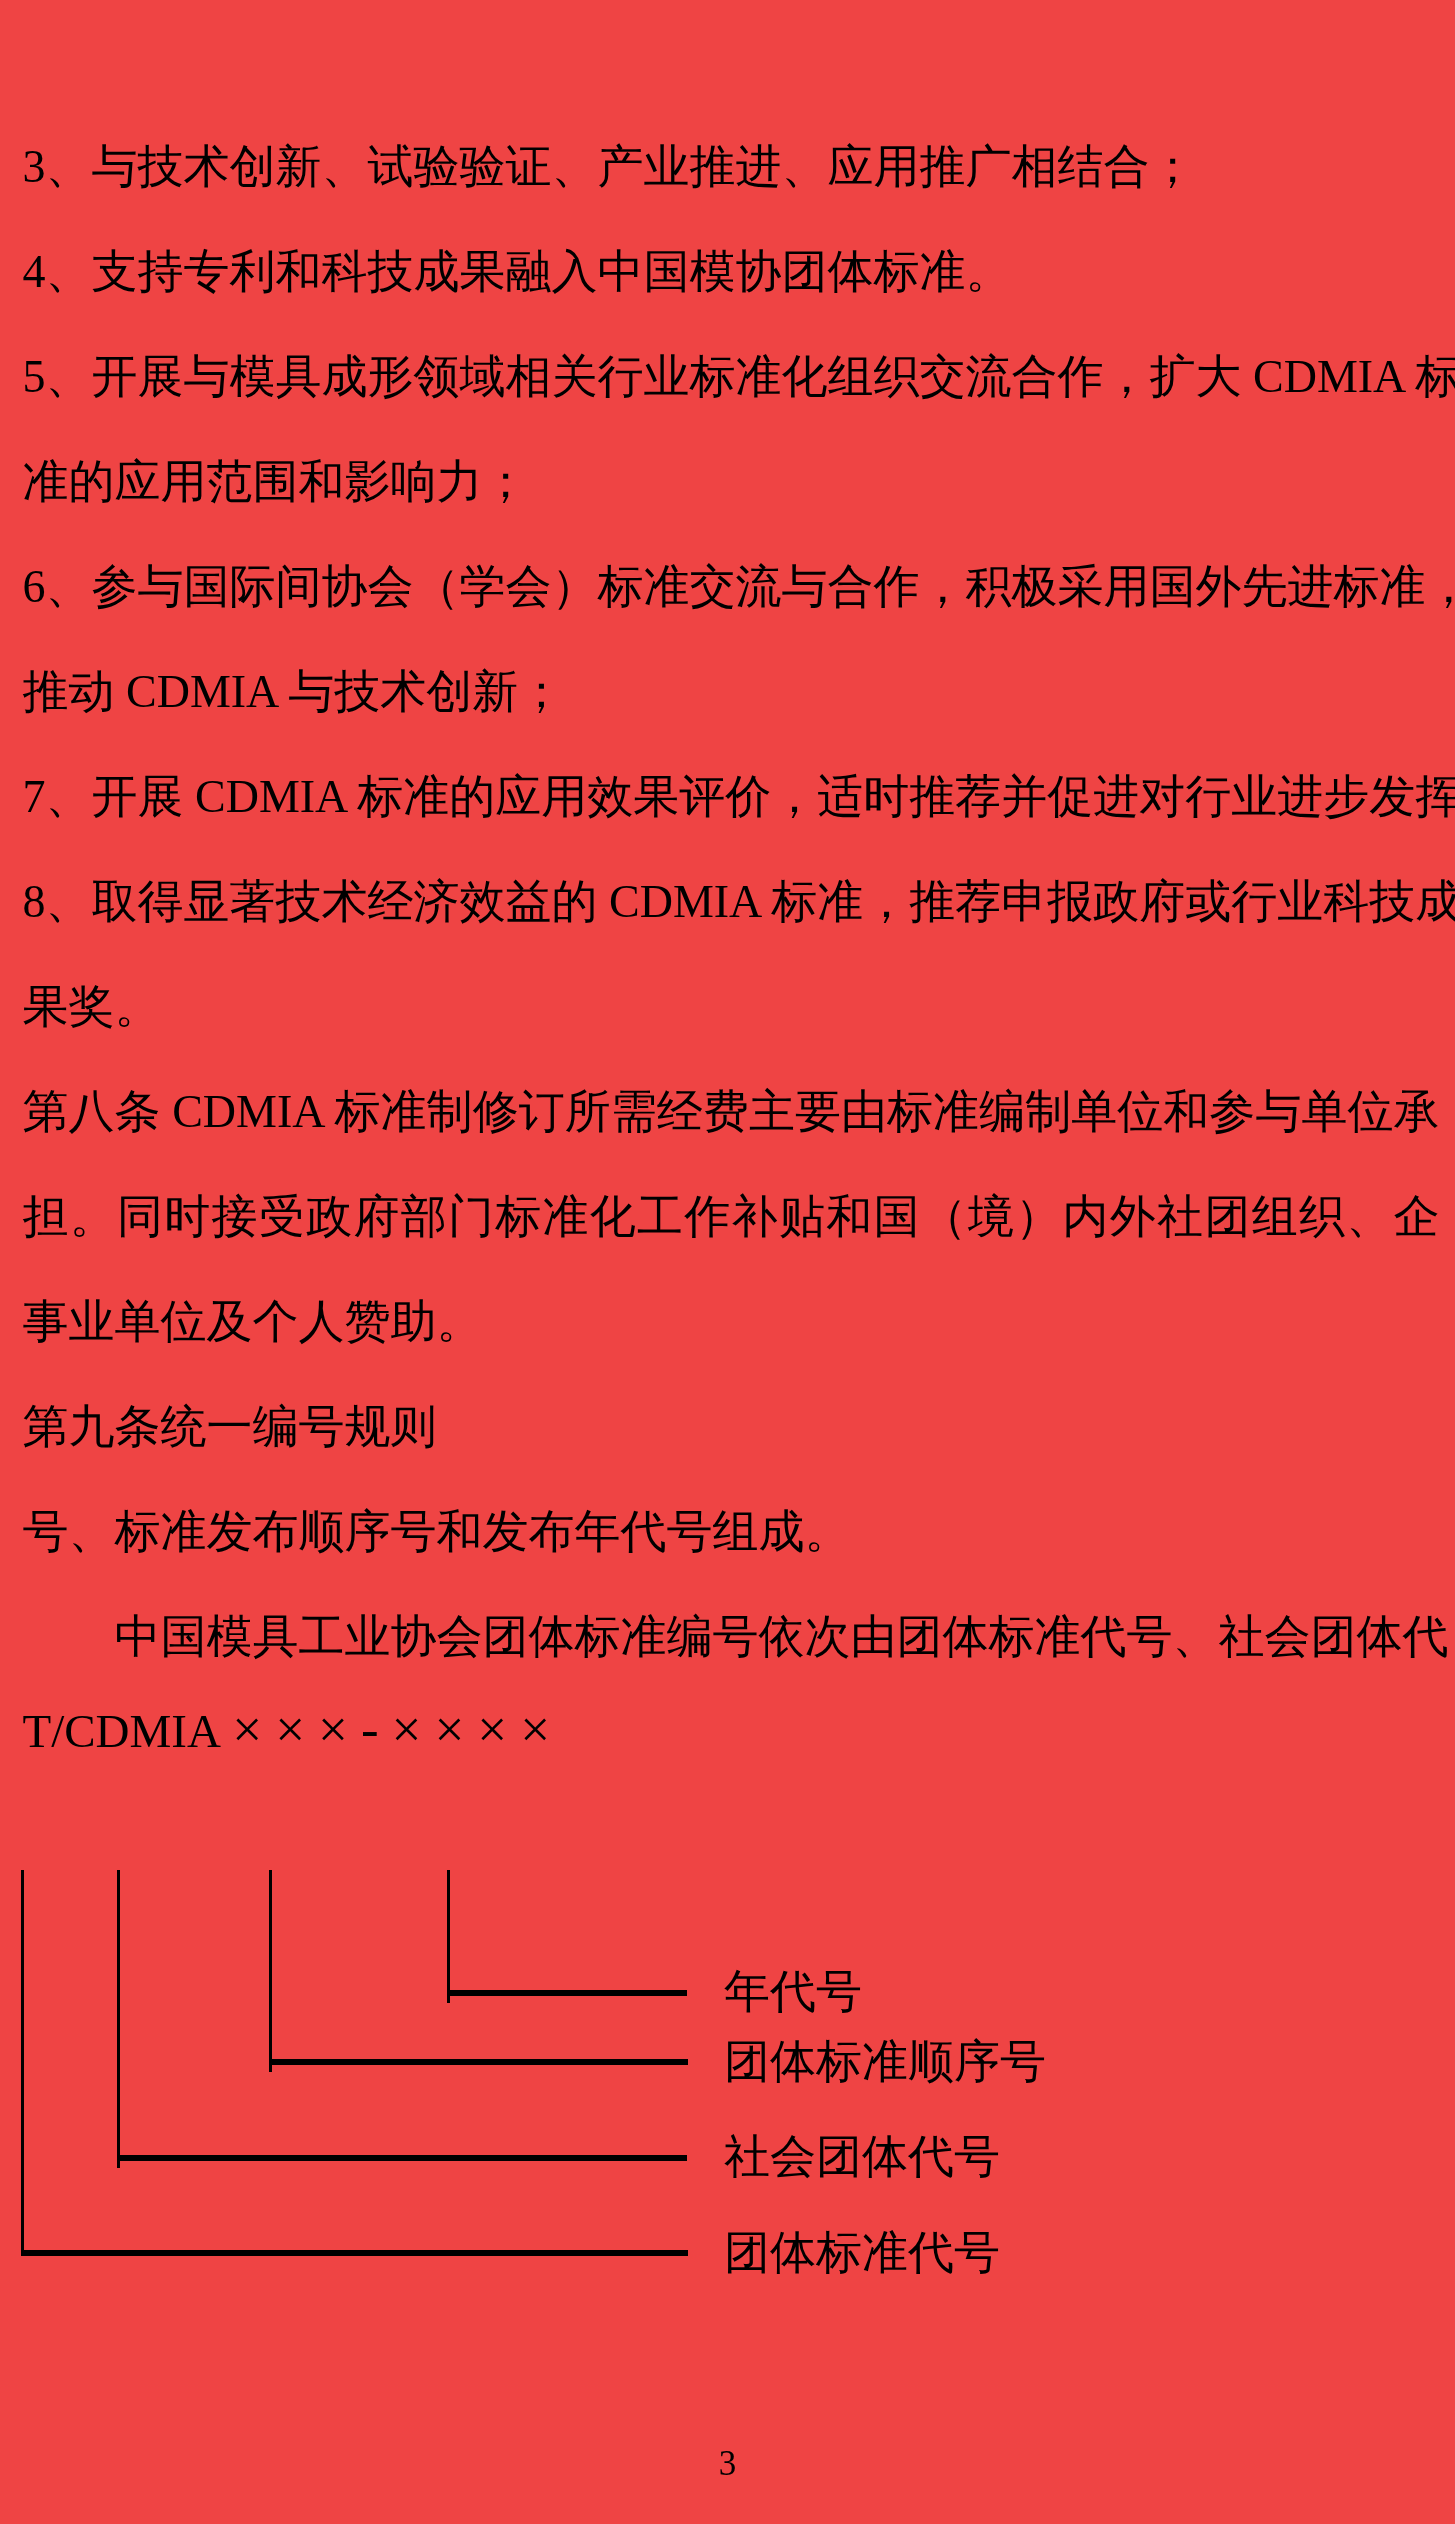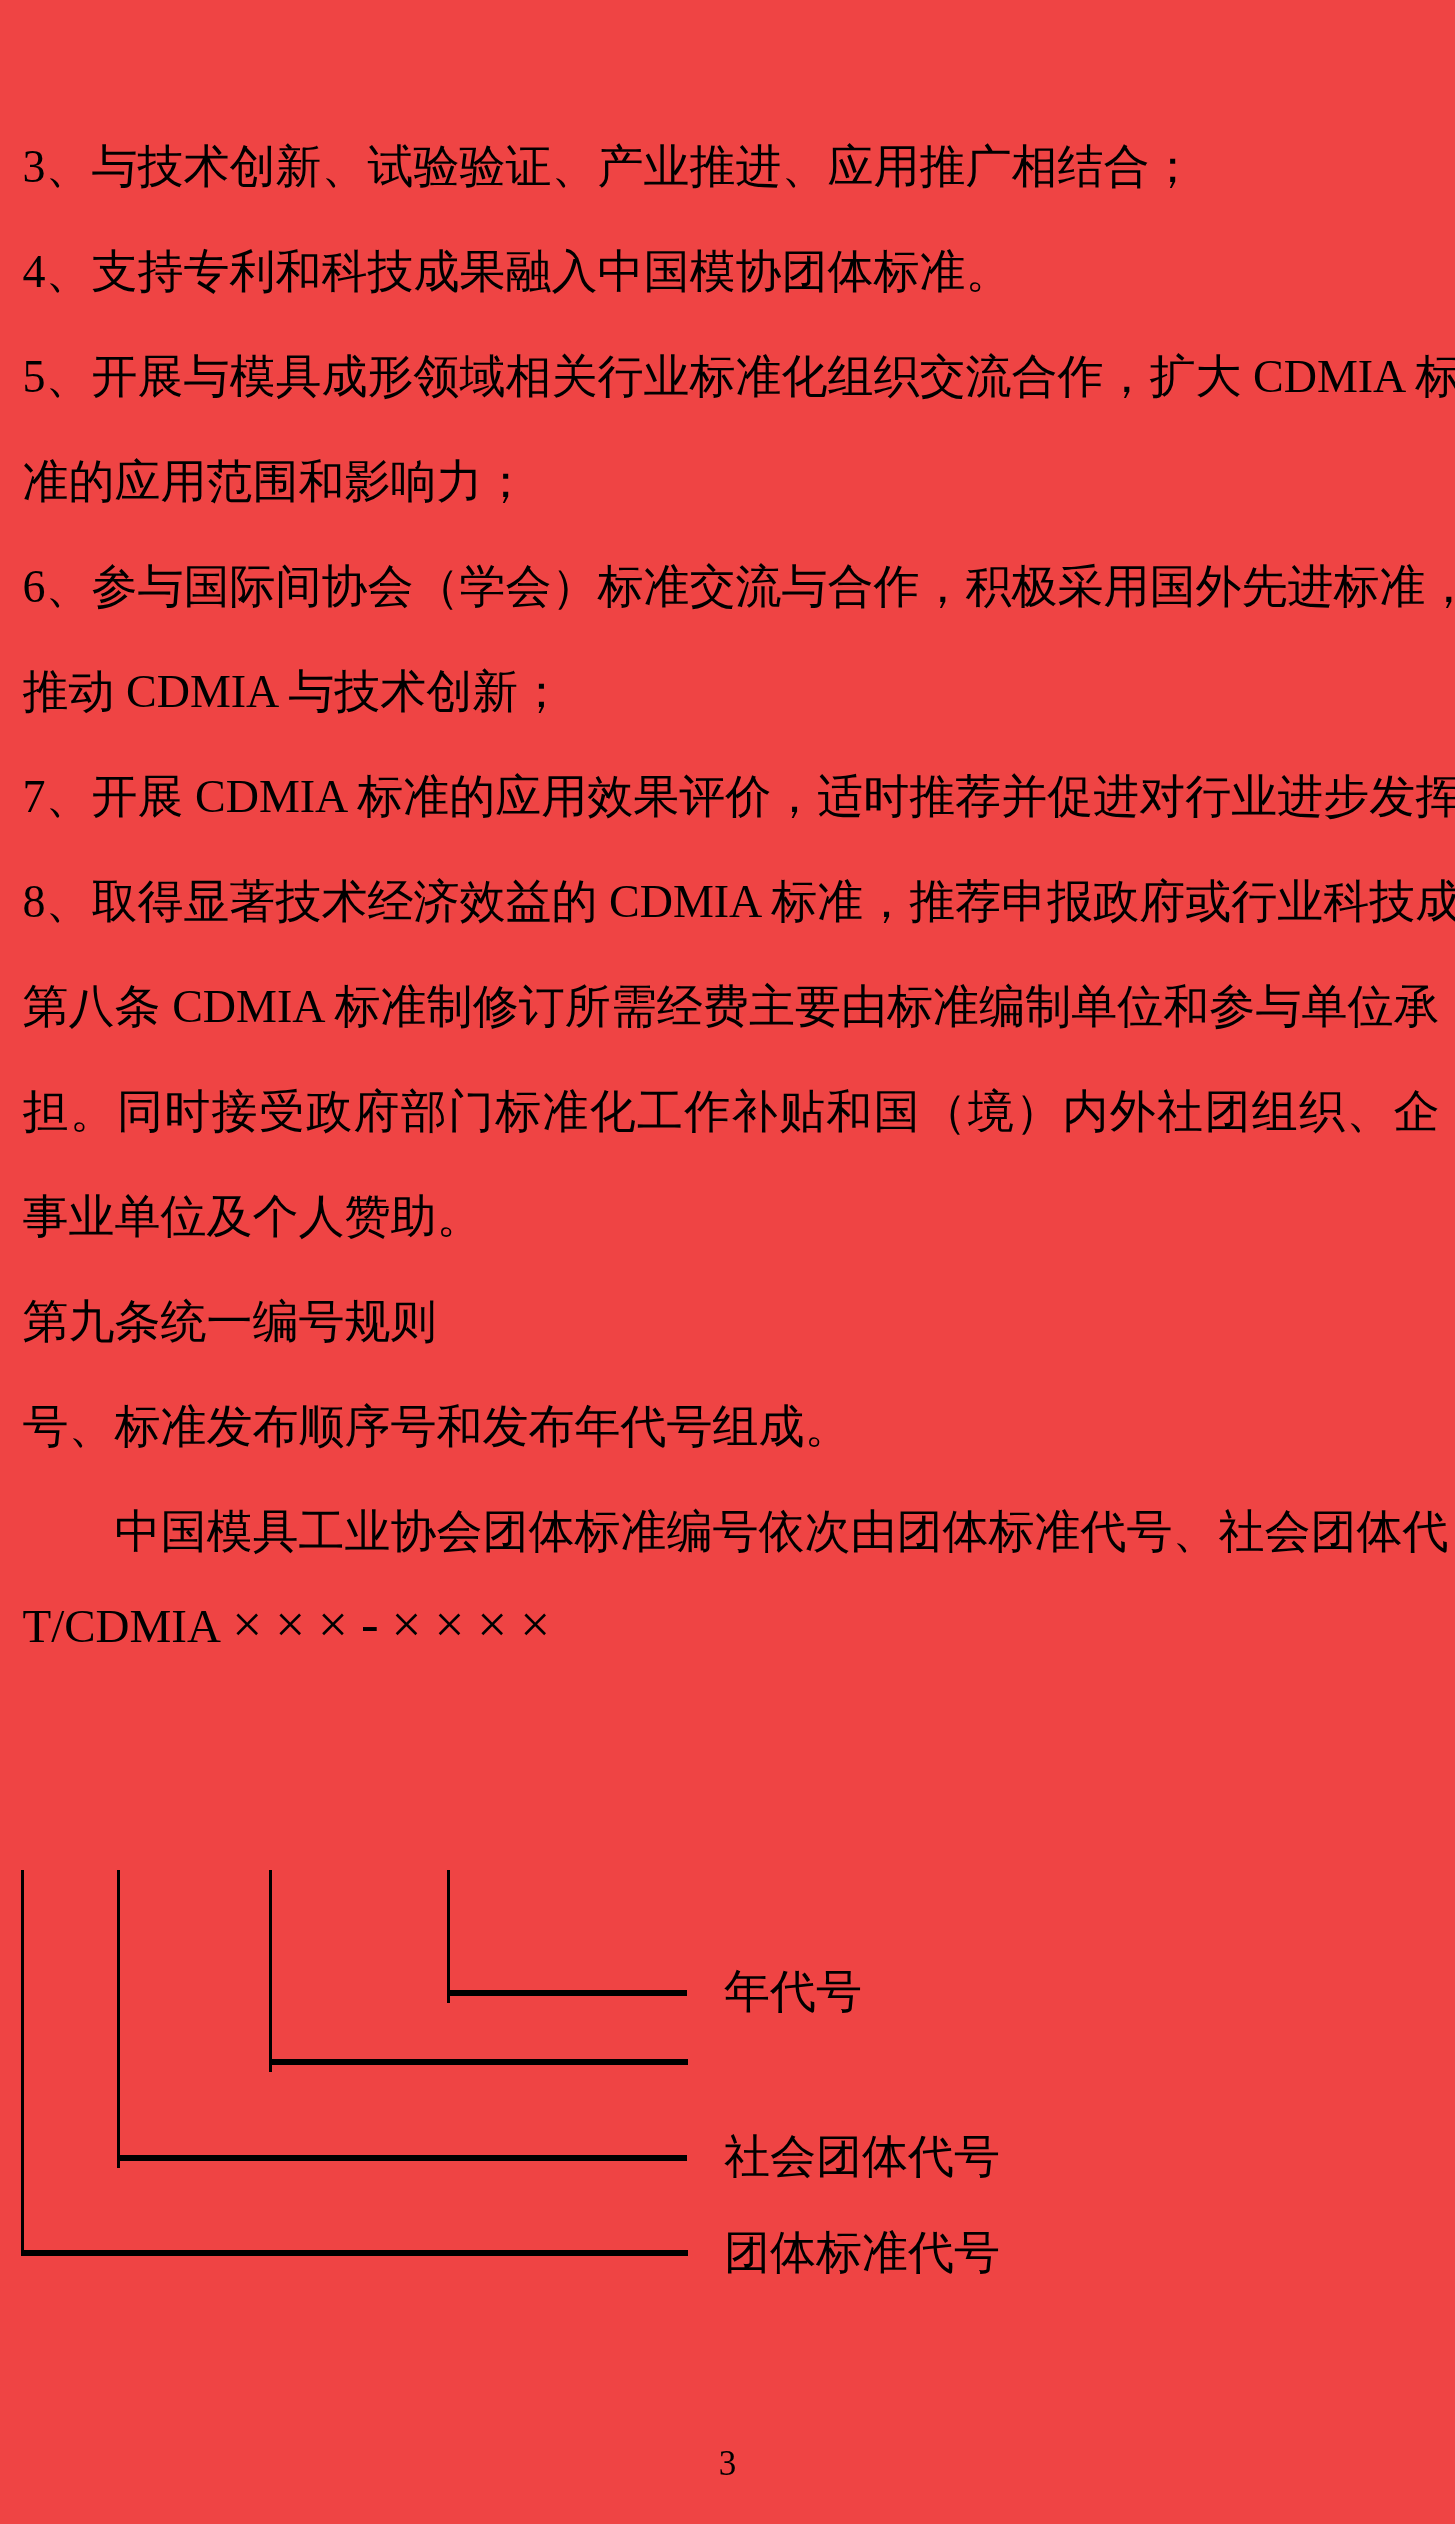--- a/index.html
+++ b/index.html
@@ -100,39 +100,41 @@
 
   <div class="textblock">
     <div class="line"><span>3、与技术创新、试验验证、产业推进、应用推广相结合；</span></div>
     <div class="line"><span>4、支持专利和科技成果融入中国模协团体标准。</span></div>
     <div class="line justify"><span>5、开展与模具成形领域相关行业标准化组织交流合作，扩大 CDMIA 标</span></div>
     <div class="line"><span>准的应用范围和影响力；</span></div>
     <div class="line justify"><span>6、参与国际间协会（学会）标准交流与合作，积极采用国外先进标准，</span></div>
     <div class="line"><span>推动 CDMIA 与技术创新；</span></div>
     <div class="line justify"><span>7、开展 CDMIA 标准的应用效果评价，适时推荐并促进对行业进步发挥</span></div>
     <div class="line justify"><span>8、取得显著技术经济效益的 CDMIA 标准，推荐申报政府或行业科技成</span></div>
+    <div class="line"><span>果奖。</span></div>
     <div class="line justify"><span class="bold">第八条</span><span> CDMIA 标准制修订所需经费主要由标准编制单位和参与单位承</span></div>
     <div class="line justify"><span>担。同时接受政府部门标准化工作补贴和国（境）内外社团组织、企</span></div>
     <div class="line"><span>事业单位及个人赞助。</span></div>
     <div class="line"><span class="bold">第九条</span><span>统一编号规则</span></div>
     <div class="line"><span>号、标准发布顺序号和发布年代号组成。</span></div>
     <div class="line justify indent"><span>中国模具工业协会团体标准编号依次由团体标准代号、社会团体代</span></div>
     <div class="code-line"><span class="code-prefix">T/CDMIA</span><span class="code-x">×××-××××</span></div>
   </div>
 
   <div class="diagram">
     <div class="vline v1"></div>
     <div class="vline v2"></div>
     <div class="vline v3"></div>
     <div class="vline v4"></div>
     <div class="hline h-year"></div>
     <div class="hline h-serial"></div>
     <div class="hline h-social"></div>
     <div class="hline h-group"></div>
     <div class="dlabel l-year">年代号</div>
+    <div class="dlabel l-serial">团体标准顺序号</div>
     <div class="dlabel l-social">社会团体代号</div>
     <div class="dlabel l-group">团体标准代号</div>
   </div>
 
   <div class="pageno">3</div>
 
 </div>
 
 
 </body></html>

